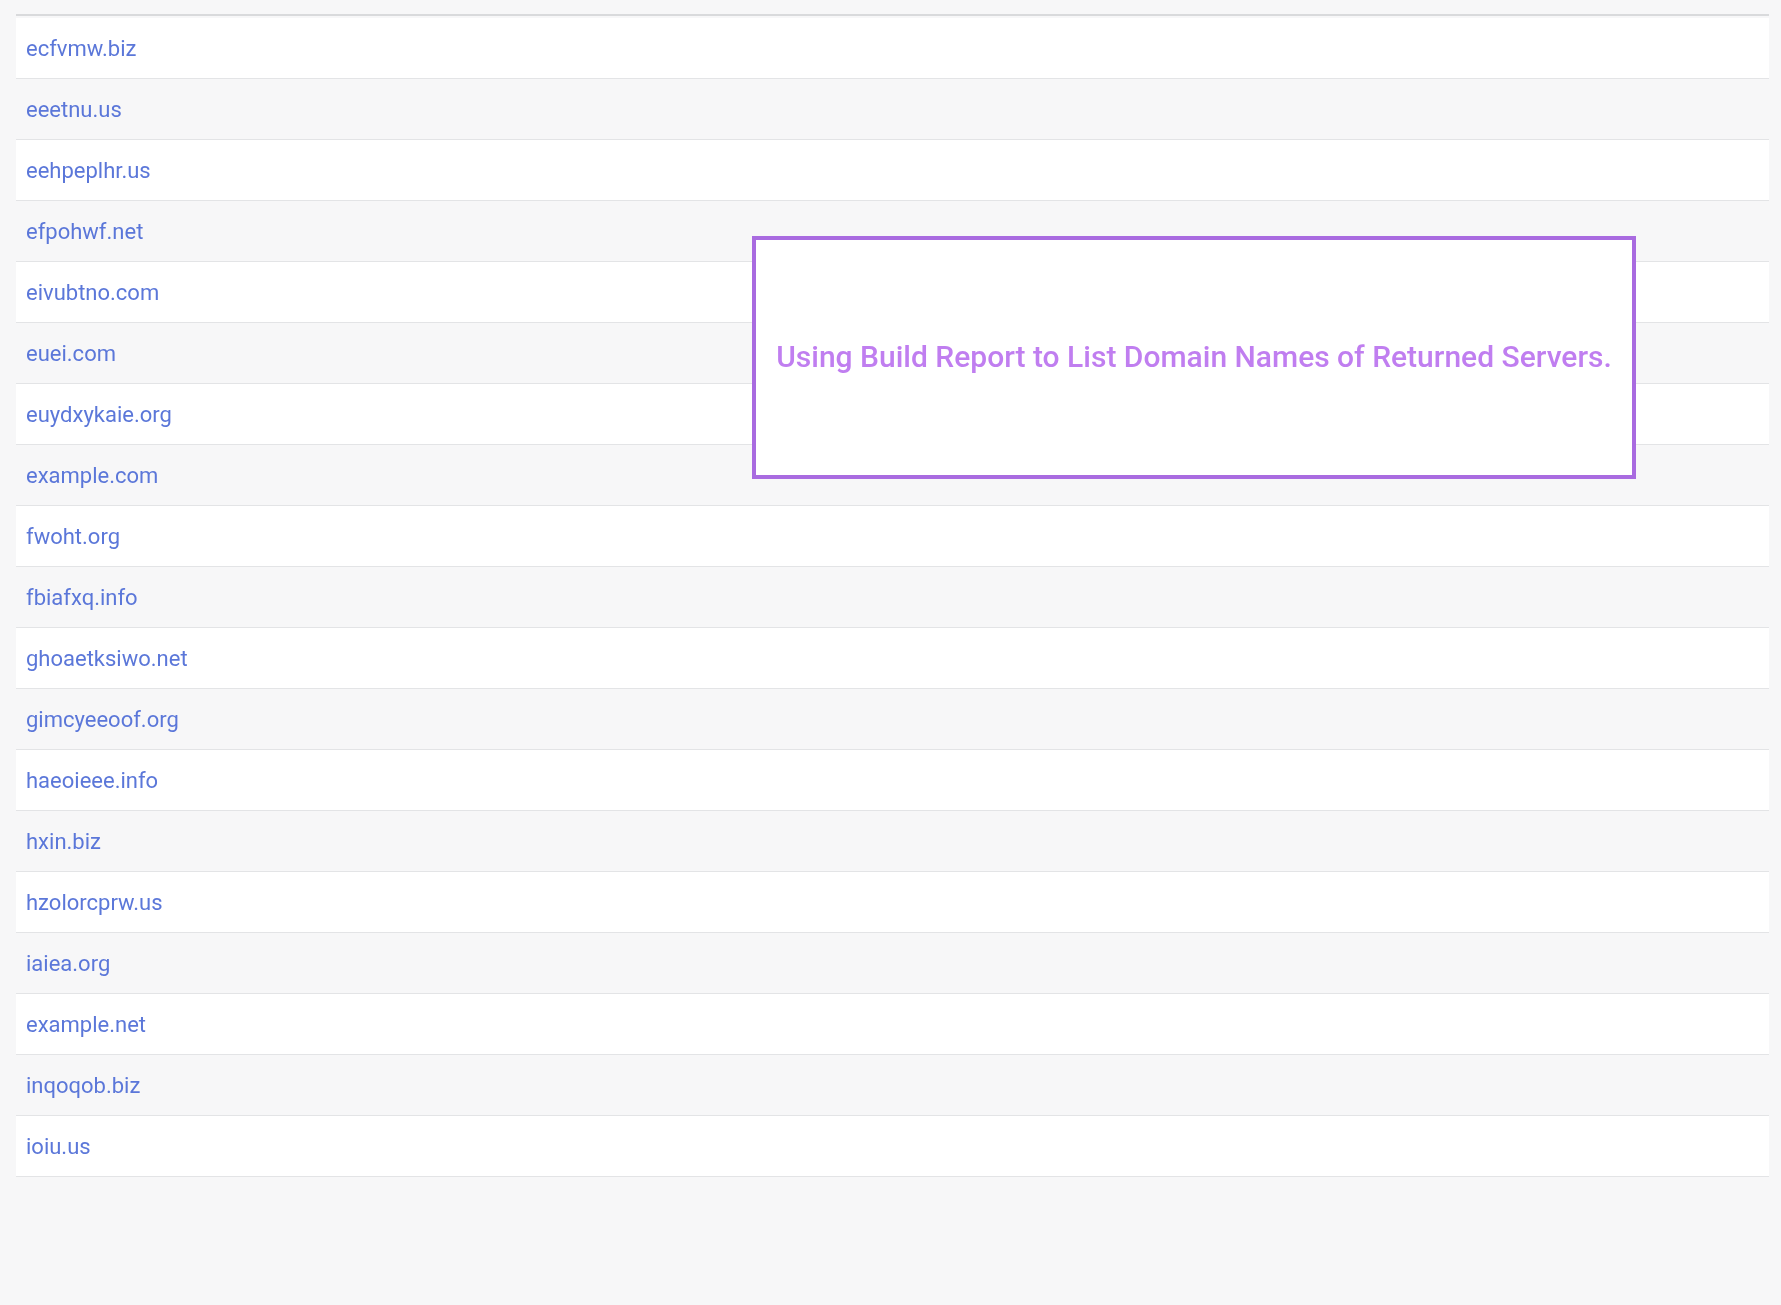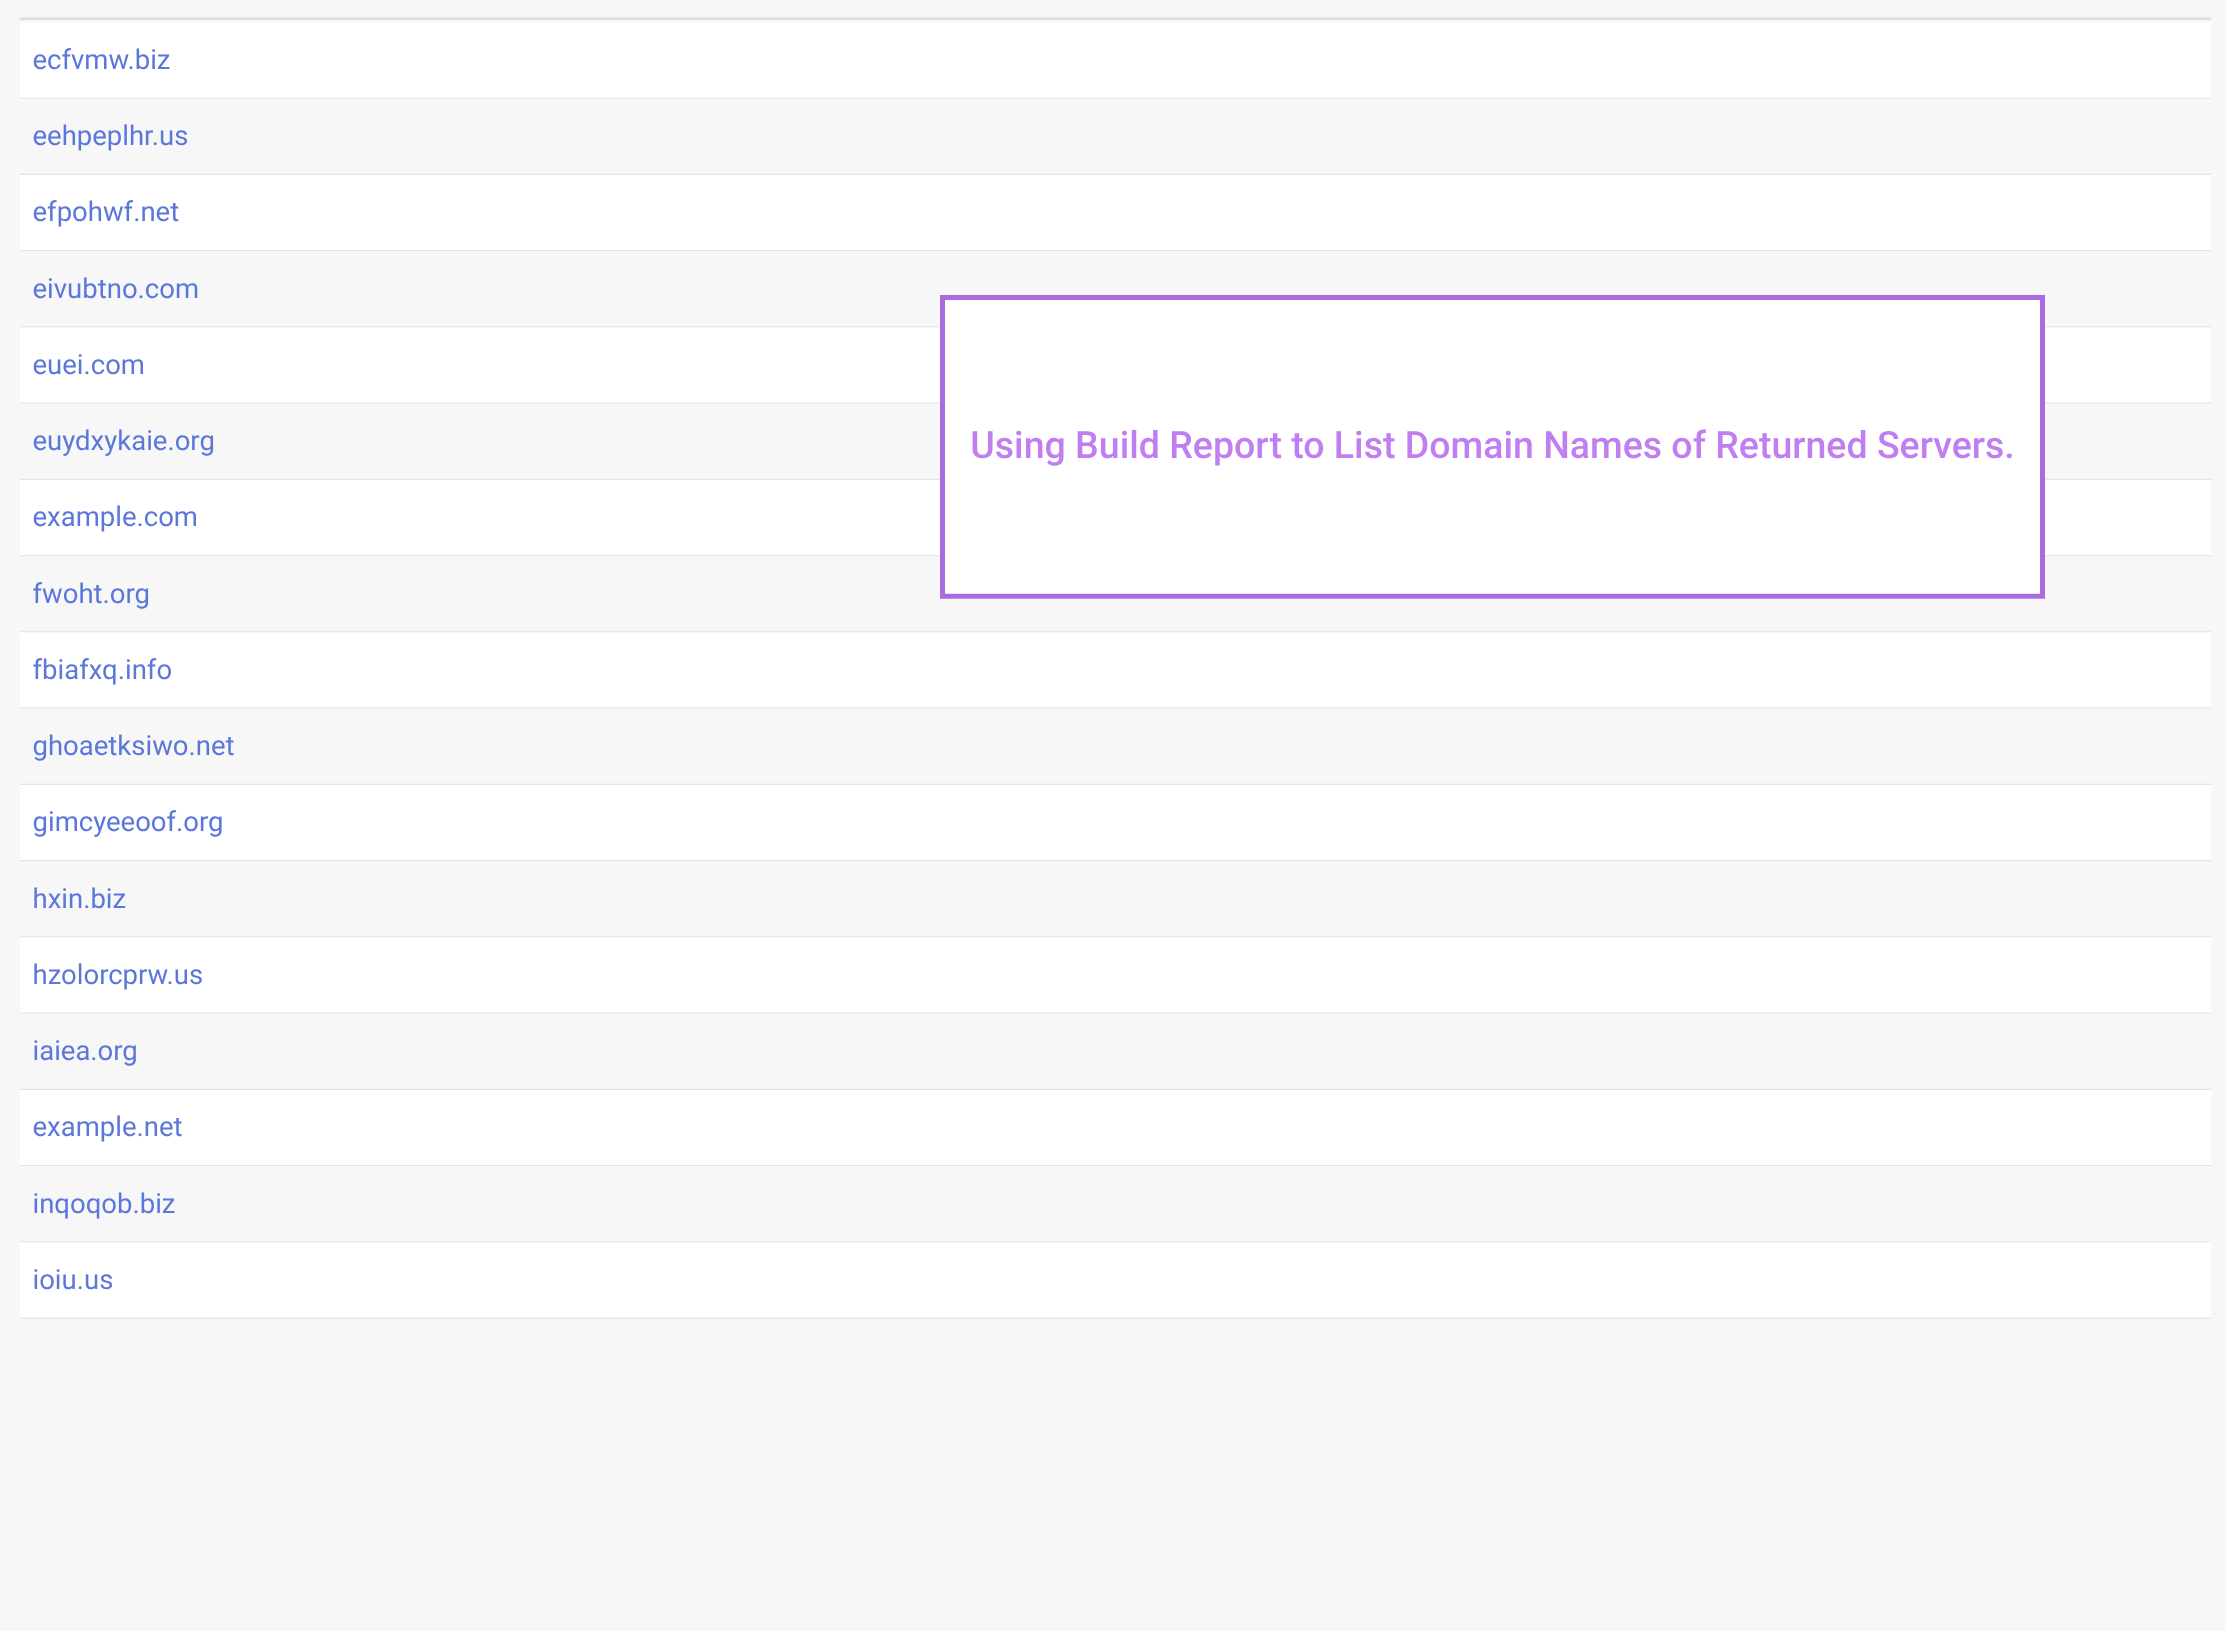--- a/index.html
+++ b/index.html
@@ -64,20 +64,23 @@
 </head>
 <body>
 
 <div class="table-container">
   <div class="table-top-border"></div>
   <div class="rows">
     <div class="row">
       <a class="domain-link">ecfvmw.biz</a>
     </div>
     <div class="row">
+      <a class="domain-link">eeetnu.us</a>
+    </div>
+    <div class="row">
       <a class="domain-link">eehpeplhr.us</a>
     </div>
     <div class="row">
       <a class="domain-link">efpohwf.net</a>
     </div>
     <div class="row">
       <a class="domain-link">eivubtno.com</a>
     </div>
     <div class="row">
       <a class="domain-link">euei.com</a>
@@ -94,20 +97,23 @@
     <div class="row">
       <a class="domain-link">fbiafxq.info</a>
     </div>
     <div class="row">
       <a class="domain-link">ghoaetksiwo.net</a>
     </div>
     <div class="row">
       <a class="domain-link">gimcyeeoof.org</a>
     </div>
     <div class="row">
+      <a class="domain-link">haeoieee.info</a>
+    </div>
+    <div class="row">
       <a class="domain-link">hxin.biz</a>
     </div>
     <div class="row">
       <a class="domain-link">hzolorcprw.us</a>
     </div>
     <div class="row">
       <a class="domain-link">iaiea.org</a>
     </div>
     <div class="row">
       <a class="domain-link">example.net</a>

